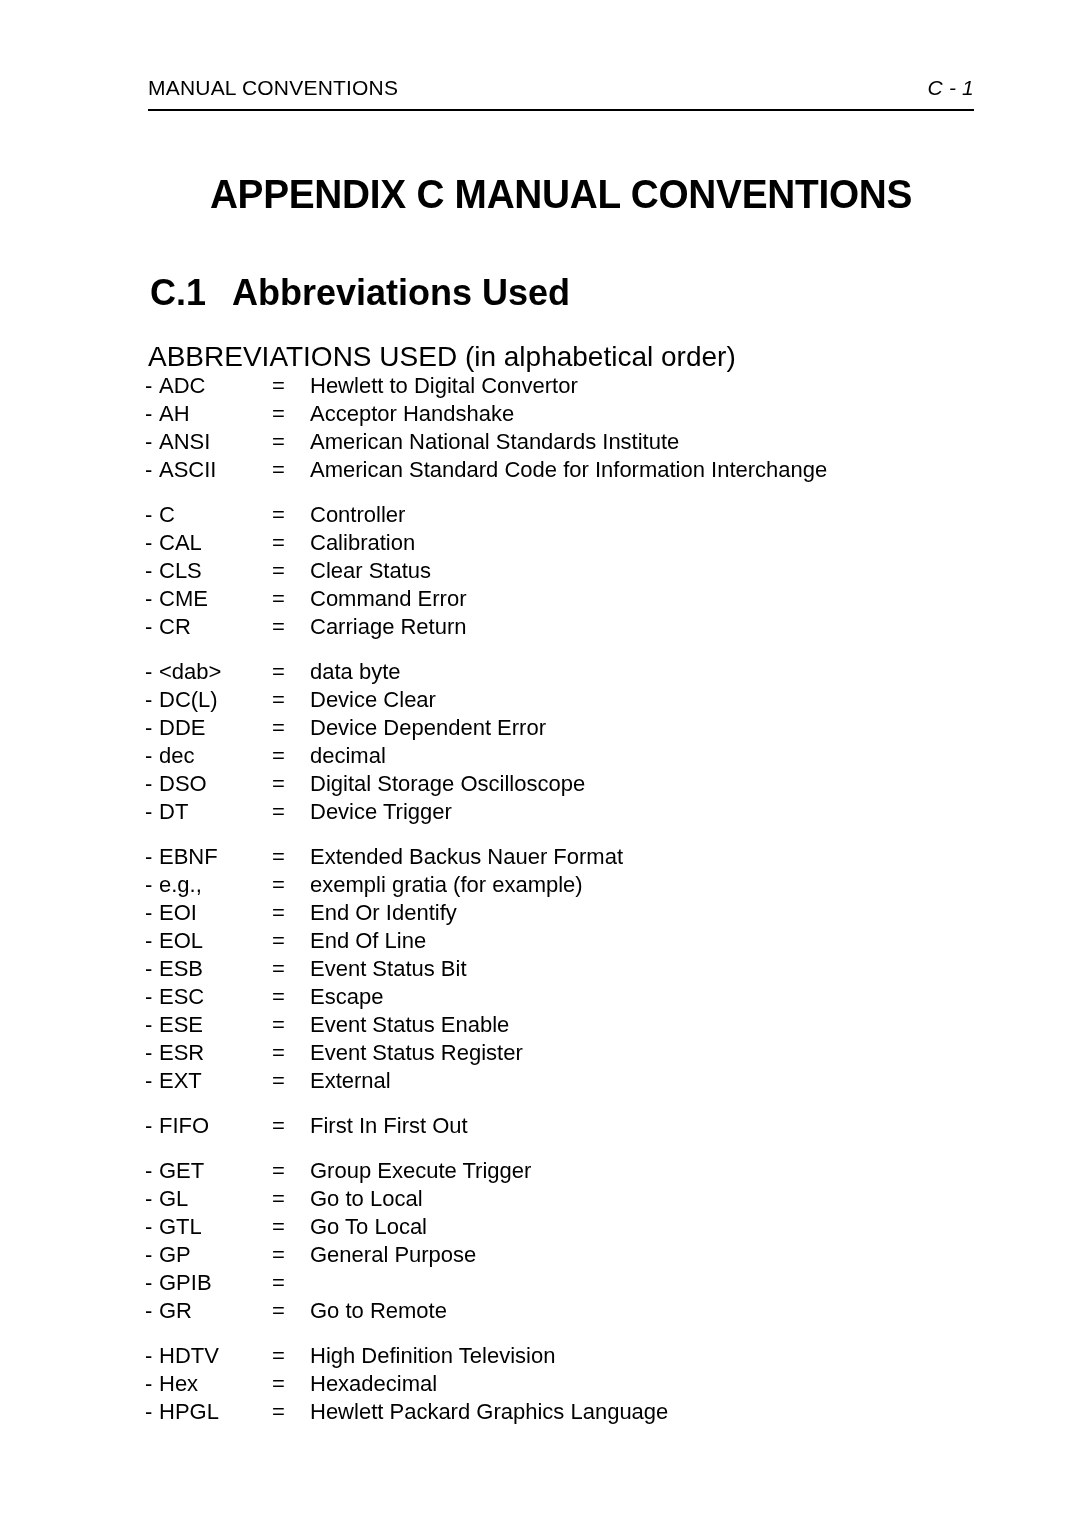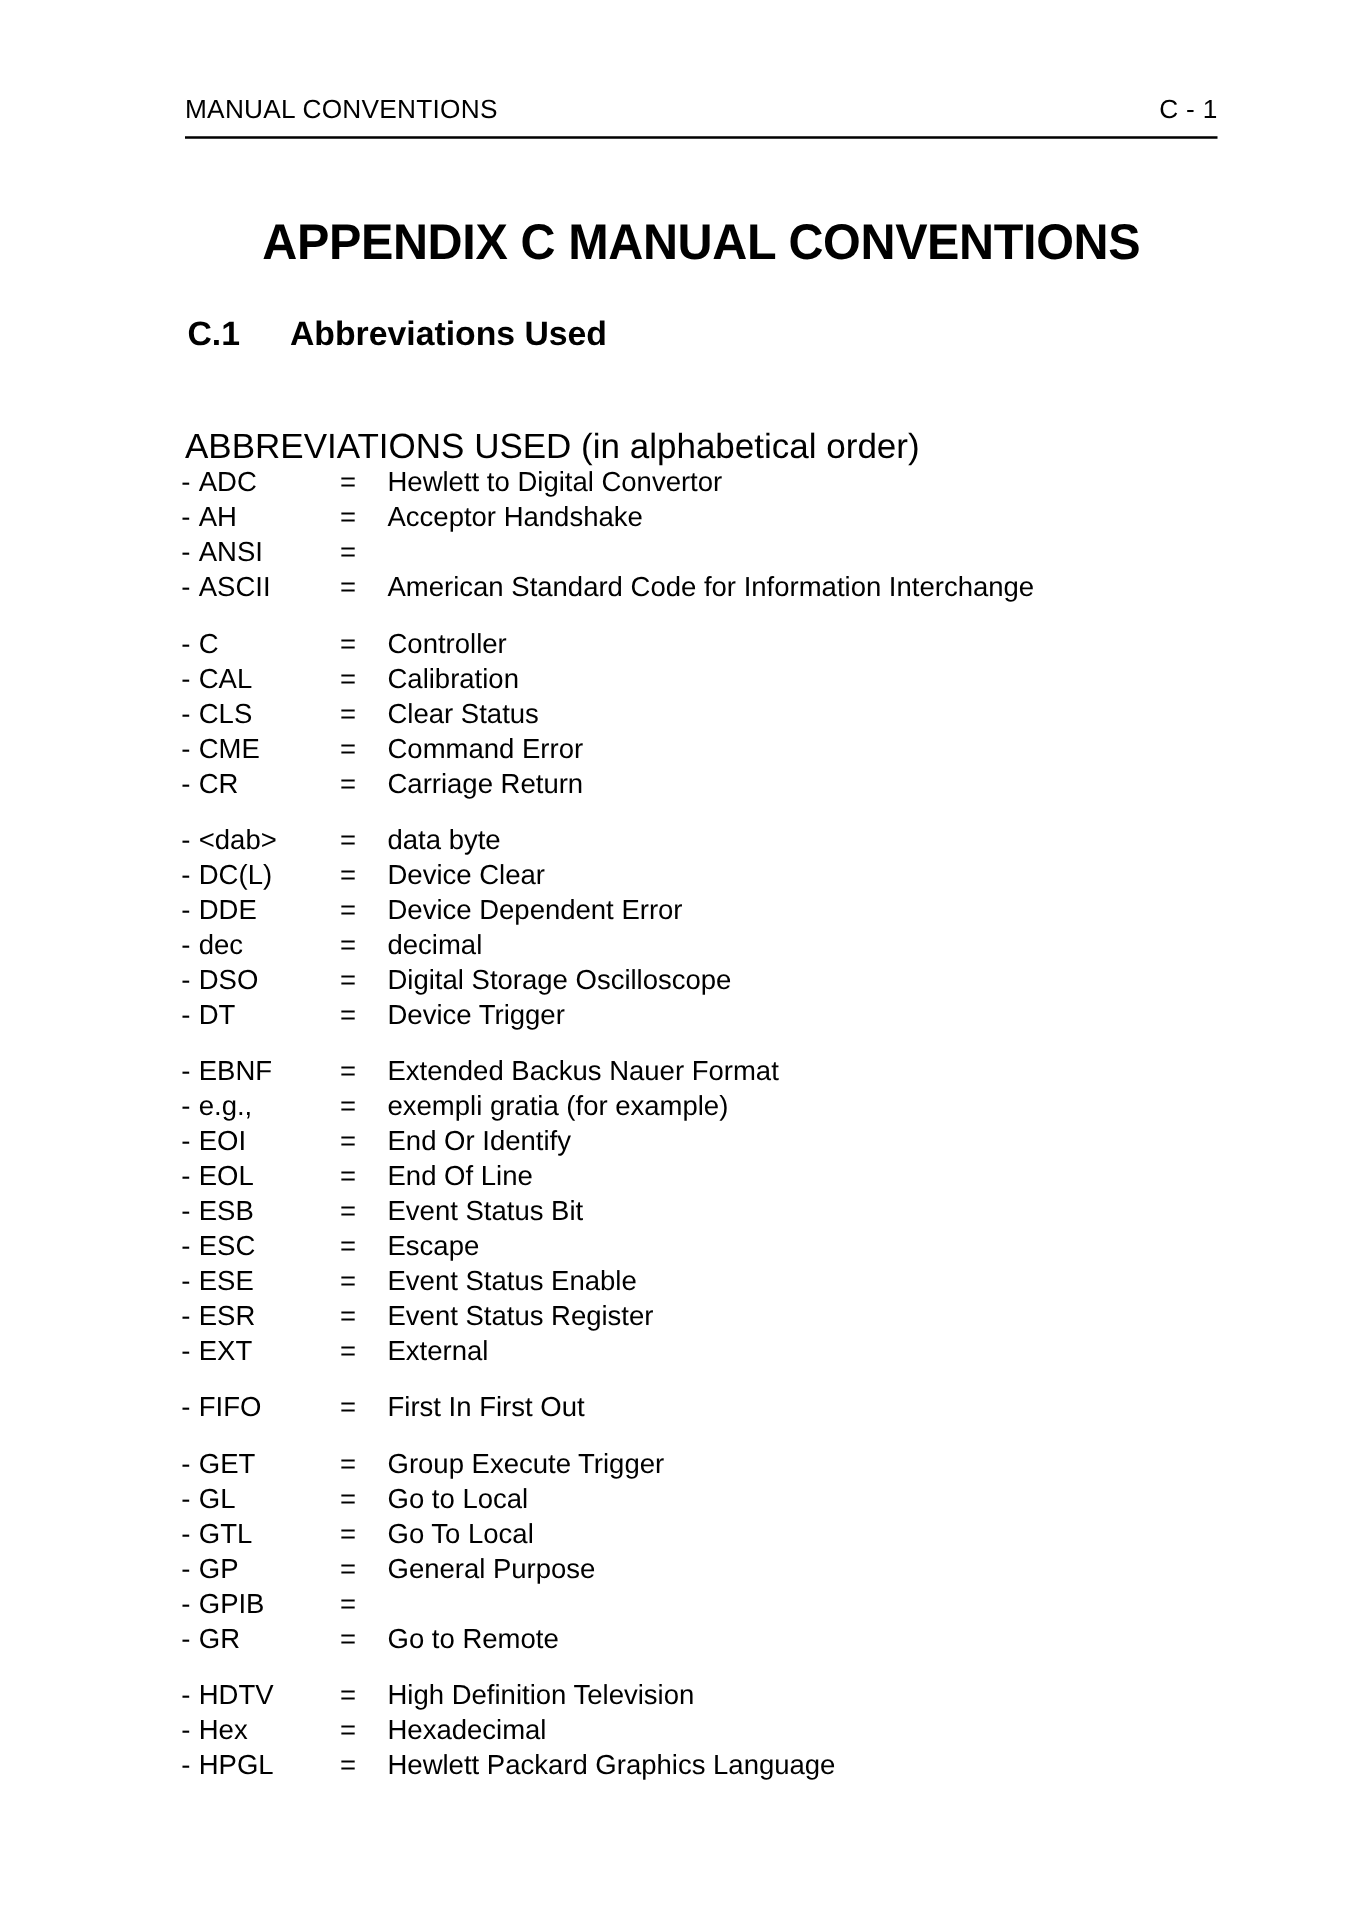--- a/index.html
+++ b/index.html
@@ -36,20 +36,21 @@
     justify-content: space-between;
     align-items: baseline;
     font-size: 21px;
     letter-spacing: 0.2px;
   }
   .running-header .hdr-left {
     white-space: nowrap;
   }
   .running-header .hdr-right {
     white-space: nowrap;
+    font-style: italic;
   }
   .header-rule {
     position: absolute;
     left: 148px;
     top: 109px;
     width: 826px;
     height: 2px;
     background: #000000;
   }
 
@@ -64,22 +65,22 @@
     font-weight: bold;
     letter-spacing: -0.3px;
     transform: scaleX(0.97);
     transform-origin: center top;
     white-space: nowrap;
   }
 
   .section-title {
     position: absolute;
     left: 150px;
-    top: 230px;
-    font-size: 27px;
+    top: 242px;
+    font-size: 36px;
     font-weight: bold;
     white-space: nowrap;
   }
   .section-title .sec-num {
     display: inline-block;
     min-width: 82px;
   }
 
   .intro-line {
     position: absolute;
@@ -157,20 +158,21 @@
         <div class="abbrev-row">
           <span class="col-dash">-</span>
           <span class="col-term">AH</span>
           <span class="col-eq">=</span>
           <span class="col-def">Acceptor Handshake</span>
         </div>
         <div class="abbrev-row">
           <span class="col-dash">-</span>
           <span class="col-term">ANSI</span>
           <span class="col-eq">=</span>
+          <span class="col-def">American National Standards Institute</span>
         </div>
         <div class="abbrev-row">
           <span class="col-dash">-</span>
           <span class="col-term">ASCII</span>
           <span class="col-eq">=</span>
           <span class="col-def">American Standard Code for Information Interchange</span>
         </div>
       </div>
       <div class="abbrev-group">
         <div class="abbrev-row">

